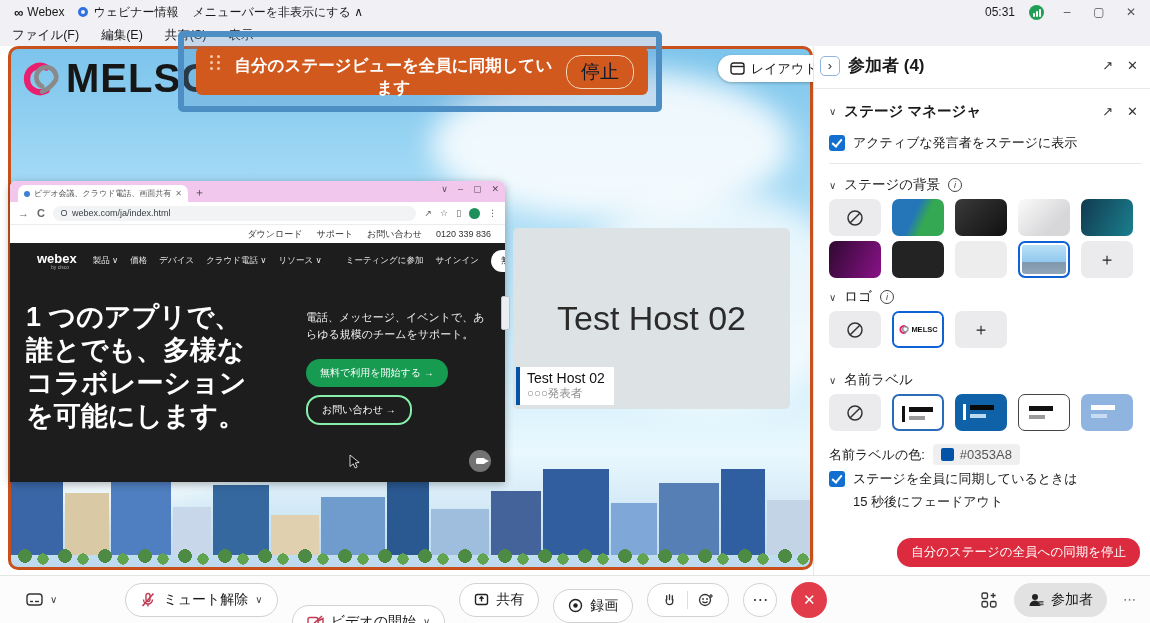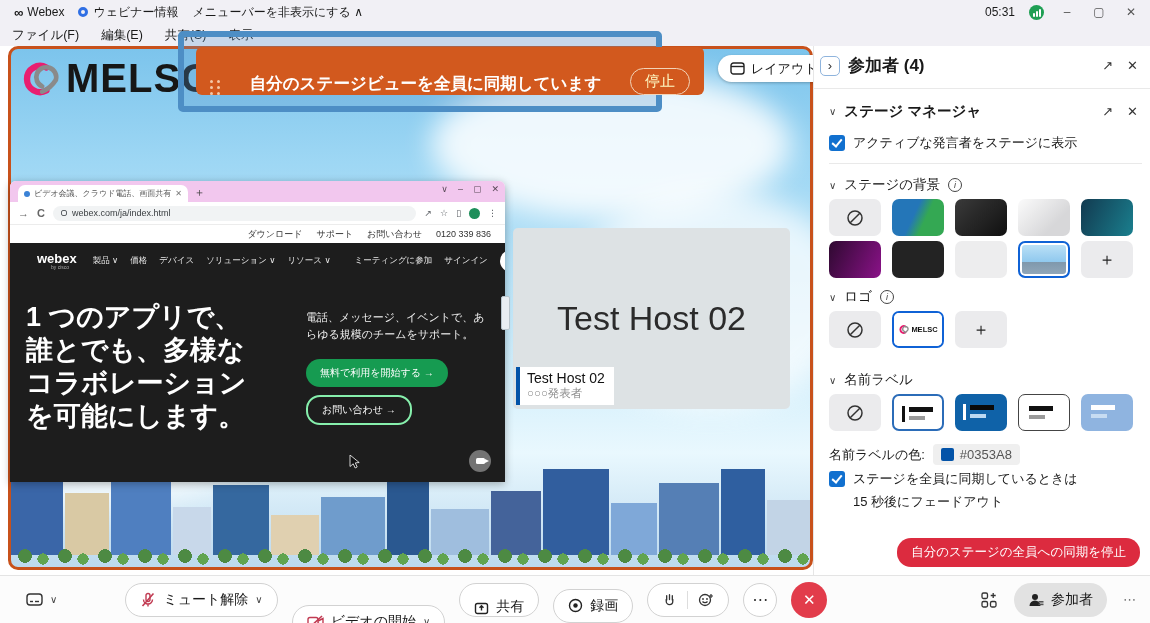--- a/index.html
+++ b/index.html
@@ -49,25 +49,25 @@
     background-image:radial-gradient(circle 11px at 14px 11px,#4d8a43 62%,transparent 63%),radial-gradient(circle 9px at 32px 14px,#61a44f 62%,transparent 63%);
     background-size:40px 22px; background-repeat:repeat-x; }
 
   
   #stage-logo { left:18px; top:56px; display:flex; align-items:center; gap:6px; }
   #stage-logo .txt { font-size:40px; font-weight:bold; color:#161616; letter-spacing:1px; }
   #layout-btn { left:718px; top:55px; height:27px; background:#fff; border-radius:14px; display:flex; align-items:center; gap:6px; padding:0 12px; font-size:13px; color:#1a1a1a; box-shadow:0 1px 3px rgba(0,0,0,.25); cursor:pointer; }
 
   
   #highlight-frame { left:178px; top:31px; width:484px; height:81px; border:6px solid #4d8ec5; border-radius:5px; background:rgba(90,150,205,.28); z-index:30; }
-  #sync-banner { left:196px; top:47px; width:508px; height:48px; background:#d2591e; border-radius:6px; z-index:31; display:flex; align-items:flex-end; padding:0 14px; gap:12px; }
+  #sync-banner { left:196px; top:47px; width:452px; height:48px; background:#d2591e; border-radius:6px; z-index:31; display:flex; align-items:flex-start; padding:8px 14px; gap:12px; }
   .drag-dots { display:grid; grid-template-columns:4px 4px; grid-gap:3px; }
   .drag-dots i { width:3px; height:3px; border-radius:50%; background:#f4c9a8; }
   #sync-banner .msg { color:#fff; font-size:16.5px; font-weight:600; flex:1; text-align:center; }
-  #stop-btn { border:1.5px solid #f2d4b8; color:#fef9c3; background:transparent; border-radius:15px; font-size:15px; padding:3px 14px; cursor:pointer; font-family:inherit; }
+  #stop-btn { border:1.5px solid #f2d4b8; color:#0f172a; background:transparent; border-radius:15px; font-size:19px; padding:3px 14px; cursor:pointer; font-family:inherit; }
 
   
   #browser { left:10px; top:181px; width:495px; height:301px; border-radius:6px 6px 0 0; overflow:hidden; box-shadow:0 2px 8px rgba(0,0,0,.3); background:#fff; z-index:5; }
   #br-titlebar { height:21px; background:#f2c7ee; display:flex; align-items:flex-end; position:relative; }
   #br-tab { margin-left:8px; width:170px; height:17px; background:#fff; border-radius:7px 7px 0 0; display:flex; align-items:center; padding:0 6px; gap:4px; font-size:8px; color:#555; }
   #br-tab .fav { width:6px; height:6px; border-radius:50%; background:#3b82d6; flex:0 0 auto; }
   #br-tab .t { white-space:nowrap; overflow:hidden; text-overflow:ellipsis; flex:1; }
   #br-newtab { font-size:11px; color:#444; margin-left:6px; margin-bottom:2px; }
   #br-ctls { position:absolute; right:6px; top:3px; display:flex; gap:10px; font-size:9px; color:#5a4a58; }
   #br-urlrow { height:23px; background:#fff; display:flex; align-items:center; padding:0 8px; gap:8px; border-bottom:1px solid #ececec; }
@@ -285,21 +285,21 @@
   <div id="br-site">
     <div id="site-nav">
       <span class="s-logo-ball"></span>
       <span id="site-logo">
         <span class="b">webex</span>
         <span class="s">by cisco</span>
       </span>
       <span class="ni">製品 ∨</span>
       <span class="ni">価格</span>
       <span class="ni">デバイス</span>
-      <span class="ni">ソリューション ∨</span>
+      <span class="ni">クラウド電話 ∨</span>
       <span class="ni">リソース ∨</span>
       <span class="sp"></span>
       <span class="ni">ミーティングに参加</span>
       <span class="ni">サインイン</span>
       <button id="site-cta">無料で始める</button>
     </div>
     <div id="hero-title">1 つのアプリで、
 誰とでも、多様な
 コラボレーション
 を可能にします。</div>
@@ -481,21 +481,21 @@
   <div class="pill" style="margin-left:14px;margin-top:44px;">
     <svg class="ic" width="17" height="14" viewBox="0 0 17 14">
       <rect x="1" y="2.5" width="10" height="9" rx="2" fill="none" stroke="#c13b52" stroke-width="1.4"></rect>
       <path d="M11 6 l5 -2.5 v7 L11 8" fill="none" stroke="#c13b52" stroke-width="1.4"></path>
       <line x1="2" y1="13" x2="15" y2="1" stroke="#c13b52" stroke-width="1.6"></line>
     </svg>
     <span>ビデオの開始</span>
     <span class="tchev">∨</span>
   </div>
 
-  <div class="pill" style="margin-left:14px;align-items:flex-end;">
+  <div class="pill" style="margin-left:14px;">
     <svg class="ic" width="15" height="15" viewBox="0 0 15 15">
       <rect x="1.5" y="2.5" width="12" height="10" rx="2" fill="none" stroke="#222" stroke-width="1.4"></rect>
       <path d="M7.5 9.5 V5 M5.5 6.8 L7.5 4.8 L9.5 6.8" fill="none" stroke="#222" stroke-width="1.4"></path>
     </svg>
     <span>共有</span>
   </div>
 
   <div class="pill" style="margin-left:14px;margin-top:12px;">
     <svg class="ic" width="15" height="15" viewBox="0 0 15 15">
       <circle cx="7.5" cy="7.5" r="6" fill="none" stroke="#222" stroke-width="1.4"></circle>

